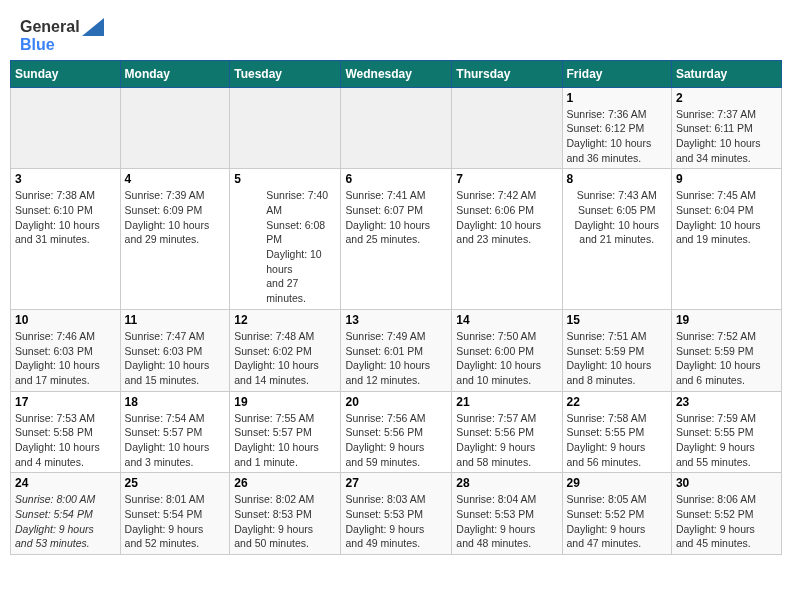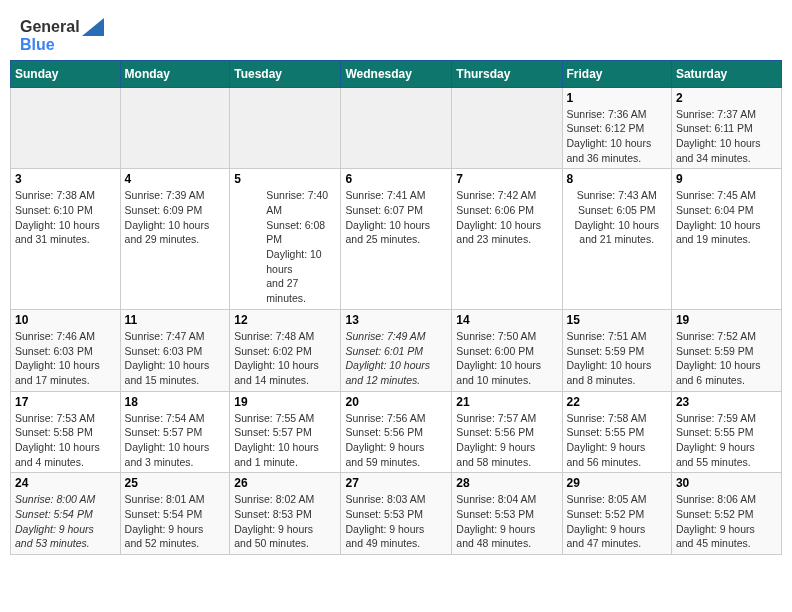--- a/index.html
+++ b/index.html
@@ -196,21 +196,21 @@
         </td>
         <td>
           <span class="day-number">12</span>
           <div class="day-info" style="white-space: pre-line;">Sunrise: 7:48 AM
 Sunset: 6:02 PM
 Daylight: 10 hours
 and 14 minutes.</div>
         </td>
         <td>
           <span class="day-number">13</span>
-          <div class="day-info" style="white-space: pre-line; font-style: italic;">Sunrise: 7:49 AM
+          <div class="day-info" style="white-space: pre-line;">Sunrise: 7:49 AM
 Sunset: 6:01 PM
 Daylight: 10 hours
 and 12 minutes.</div>
         </td>
         <td>
           <span class="day-number">14</span>
           <div class="day-info" style="white-space: pre-line;">Sunrise: 7:50 AM
 Sunset: 6:00 PM
 Daylight: 10 hours
 and 10 minutes.</div>

